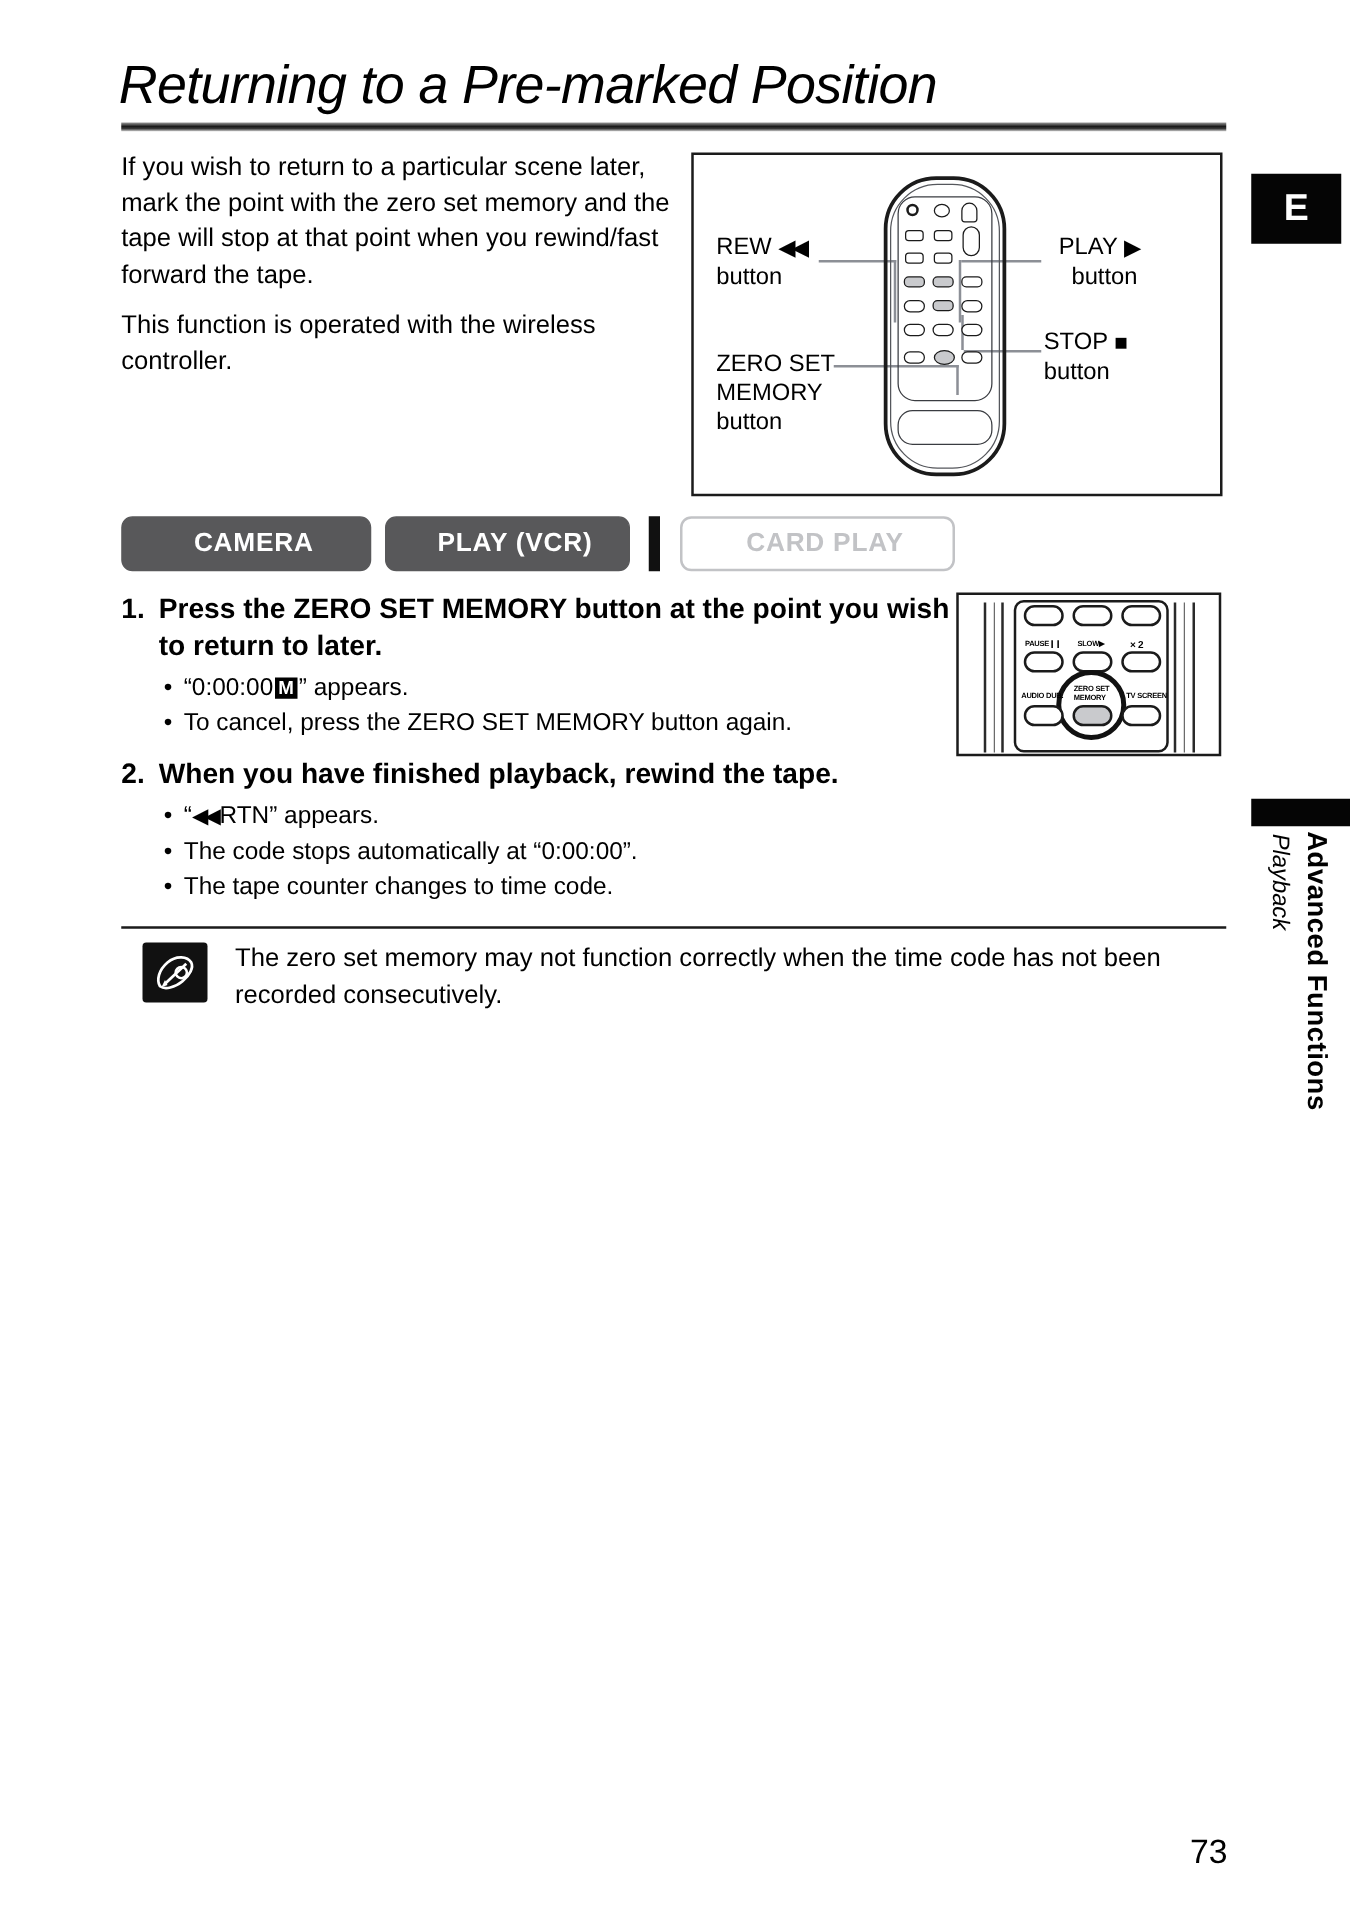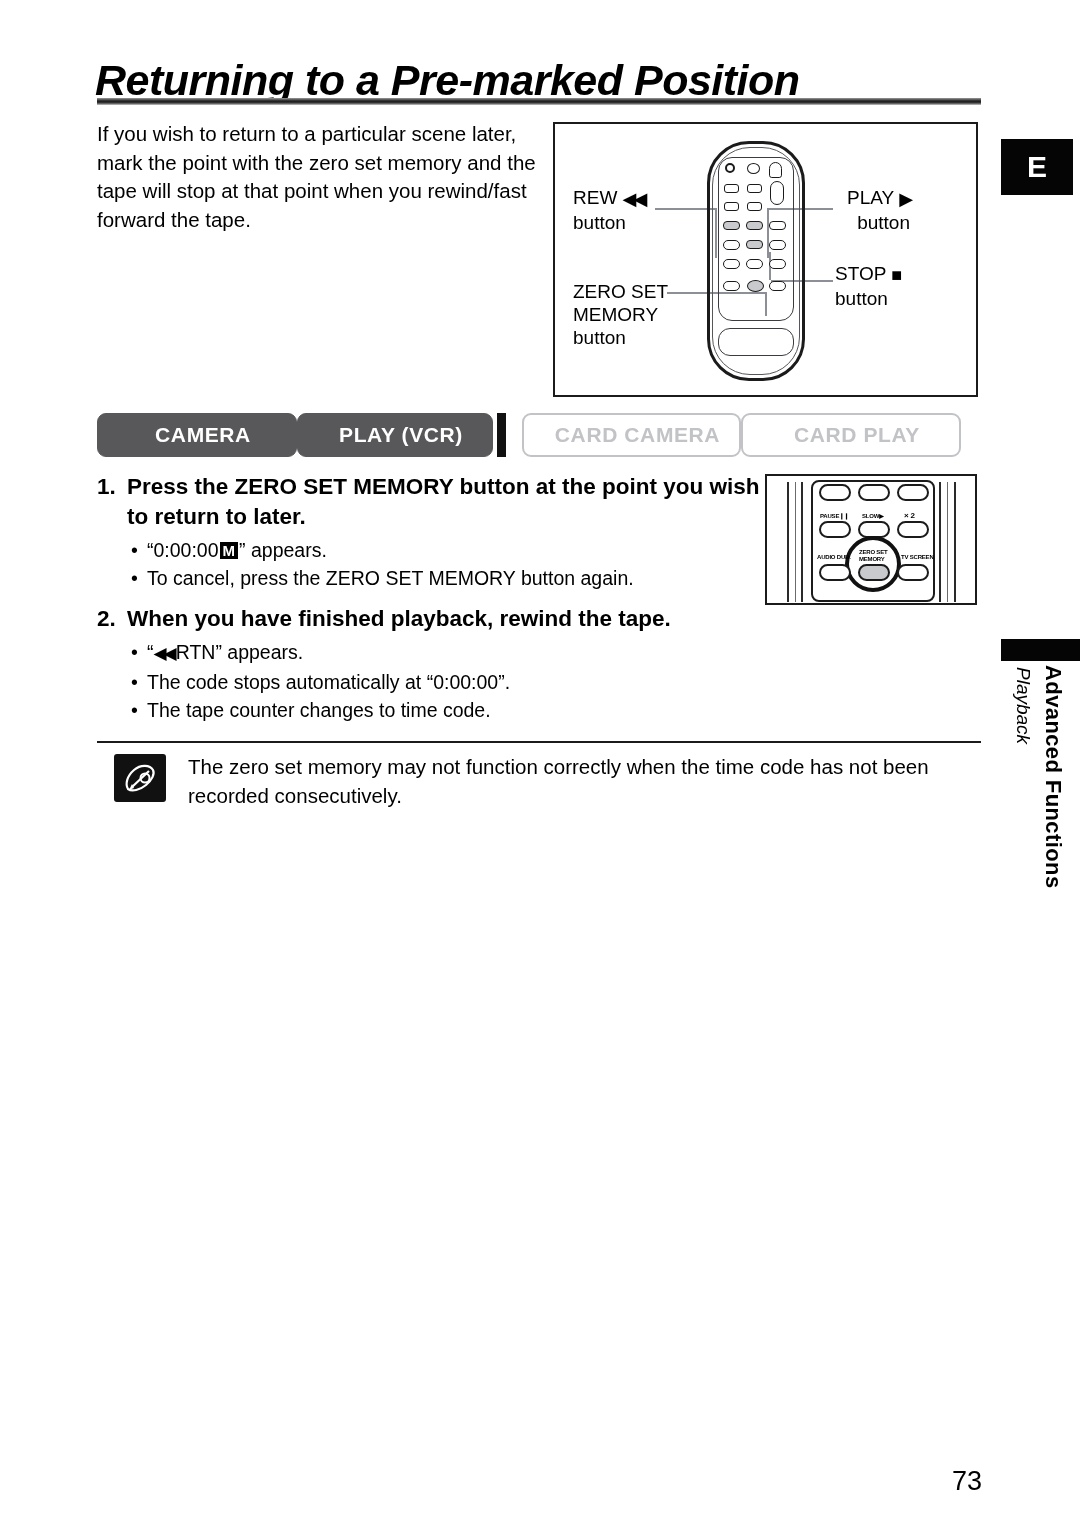--- a/index.html
+++ b/index.html
@@ -8,24 +8,24 @@
     background:#ffffff;
     font-family:"Liberation Sans", sans-serif;
     color:#000;
     position:relative;
     overflow:hidden;
   }
 
   
   #page-title{
     position:absolute;
-    left:95px; top:56px;
+    left:95px; top:44px;
     width:890px;
     font-size:43px;
-    font-weight:bold;
+    font-weight:normal;
     font-style:italic;
     letter-spacing:-0.5px;
     white-space:nowrap;
   }
   #title-rule{
     position:absolute;
     left:97px; top:98px;
     width:884px; height:7px;
     background:linear-gradient(to bottom,#9a9a9a 0%,#1a1a1a 45%,#3a3a3a 70%,#c9c9c9 100%);
   }
@@ -107,21 +107,21 @@
     height:44px;
     display:flex;
     align-items:center;
   }
   .mode{
     height:44px;
     border-radius:9px;
     display:flex;align-items:center;justify-content:center;
     font-size:21px;font-weight:bold;letter-spacing:0.6px;
     box-sizing:border-box;
-    margin-right:0;
+    margin-right:11px;
     padding-left:12px;
   }
   .mode.on{background:#58585a;color:#fff;border:1px solid #58585a;}
   .mode.off{background:#fff;color:#c2c3c6;border:2px solid #c2c3c6;}
   #mode-sep{
     width:9px;height:44px;background:#111;margin-right:16px;margin-left:4px;
   }
 
   
   #steps{
@@ -265,20 +265,21 @@
   }
 </style>
 </head>
 <body>
 
 <div id="page-title">Returning to a Pre-marked Position</div>
 <div id="title-rule"></div>
 
 <div id="intro">
   <p>If you wish to return to a particular scene later, mark the point with the zero set memory and the tape will stop at that point when you rewind/fast forward the tape.</p>
+  <p>This function is operated with the wireless controller.</p>
 </div>
 
 <div id="remote-figure">
 
   <div class="lead" style="left:100px; top:84px;  width:62px;"></div>
   <div class="lead-v" style="left:160px; top:84px;  height:50px;"></div>
 
   <div class="lead" style="left:214px; top:84px;  width:64px;"></div>
   <div class="lead-v" style="left:212px; top:84px;  height:50px;"></div>
 
@@ -345,21 +346,20 @@
     <div class="btn ov" style="left:62px; top:140px;"></div>
 
     <div style="position:absolute;left:11px;top:187px;width:76px;height:28px;border:1.5px solid #3a3c41;border-radius:12px;box-sizing:border-box;"></div>
   </div>
 </div>
 
 <div id="mode-row">
   <div class="mode on" style="width:200px;">CAMERA</div>
   <div class="mode on" style="width:196px;">PLAY (VCR)</div>
   <div id="mode-sep"></div>
-  <div class="mode off" style="width:219px;">CARD CAMERA</div>
   <div class="mode off" style="width:220px;">CARD PLAY</div>
 </div>
 
 <div id="steps">
 
   <div class="step">
     <div class="num">1.</div>
     <div class="txt">Press the ZERO SET MEMORY button at the point you wish to return to later.</div>
   </div>
   <div class="subs">

